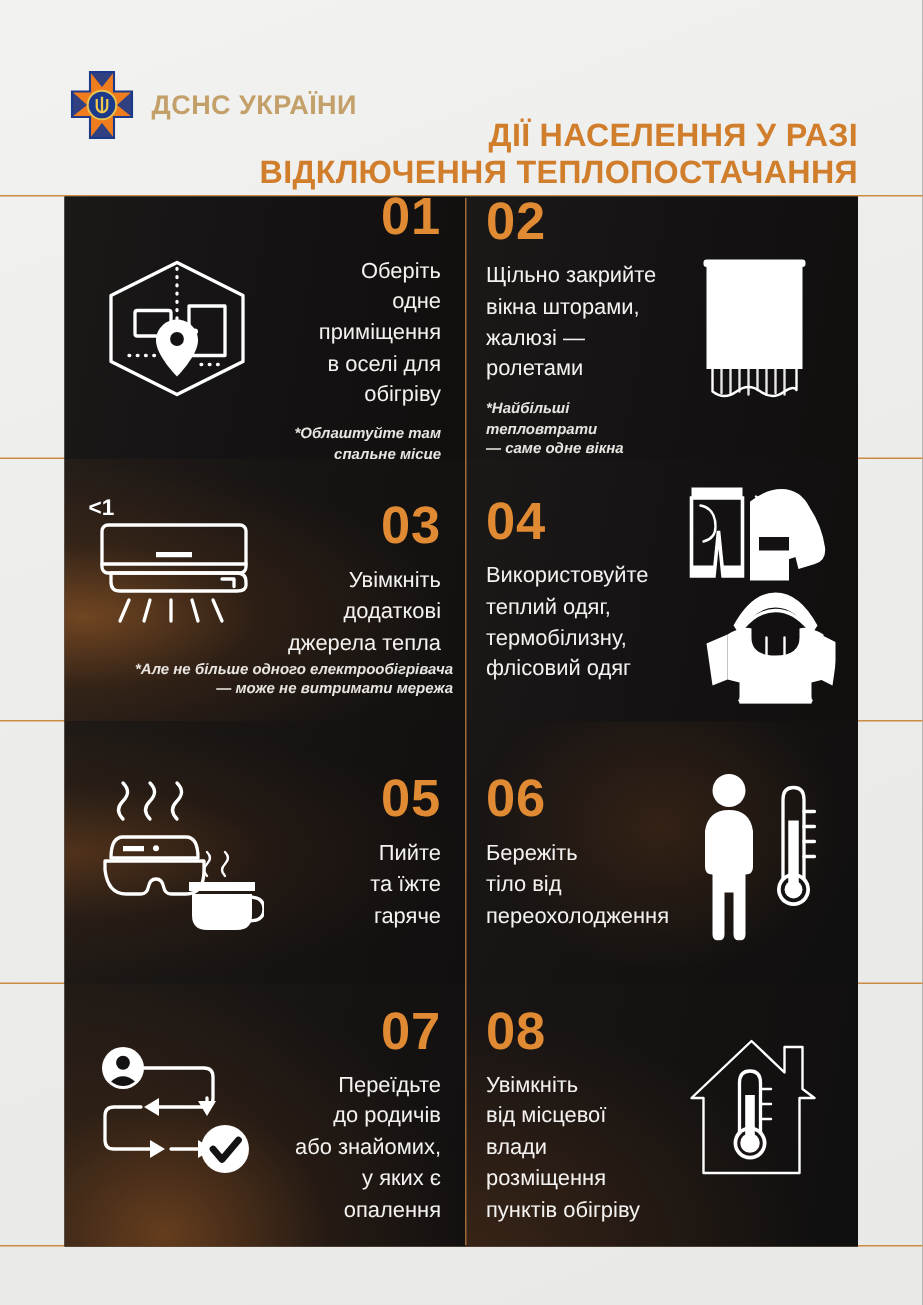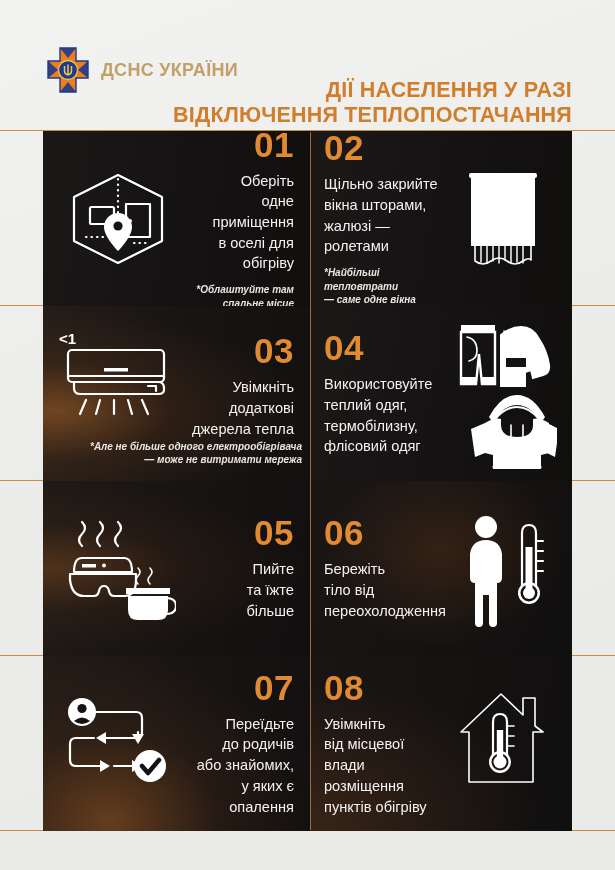--- a/index.html
+++ b/index.html
@@ -370,21 +370,21 @@
           <path class="fl" d="M66 72 h44 v6 h-44 z"></path>
           <path class="fl" d="M68 80 h40 v14 q0 10 -10 10 h-20 q-10 0 -10 -10 z"></path>
           <path class="st" d="M106 82 q10 0 10 8 q0 8 -10 8"></path>
         </svg>
       </div>
       <div class="text-slot">
         <div class="num">05</div>
         <div class="body-text">
           <div>Пийте</div>
           <div>та їжте</div>
-          <div>більше</div>
+          <div>гаряче</div>
         </div>
       </div>
     </div>
 
     <div class="cell right bg-d">
       <div class="text-slot">
         <div class="num">06</div>
         <div class="body-text">
           <div>Бережіть</div>
           <div>тіло від</div>

